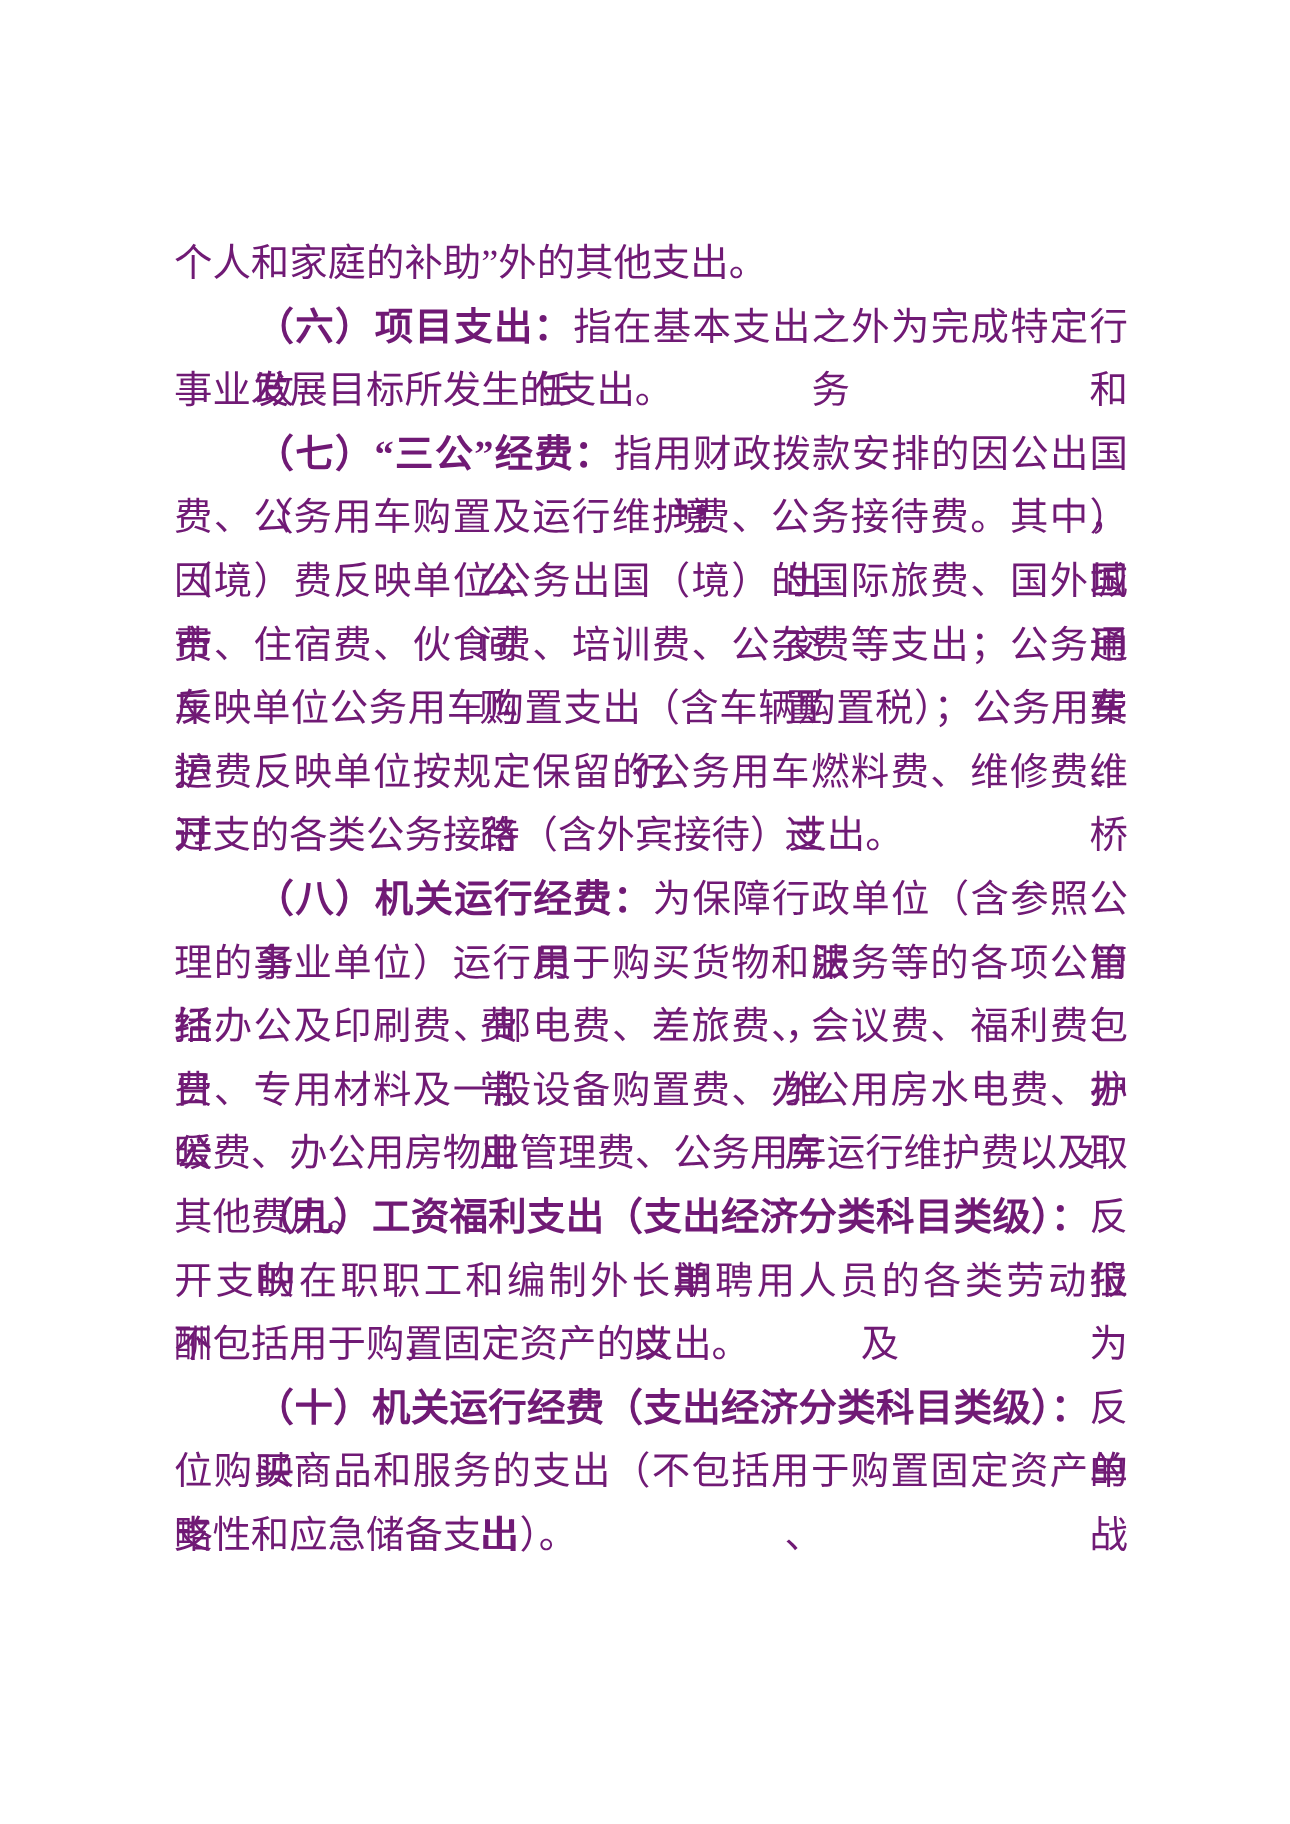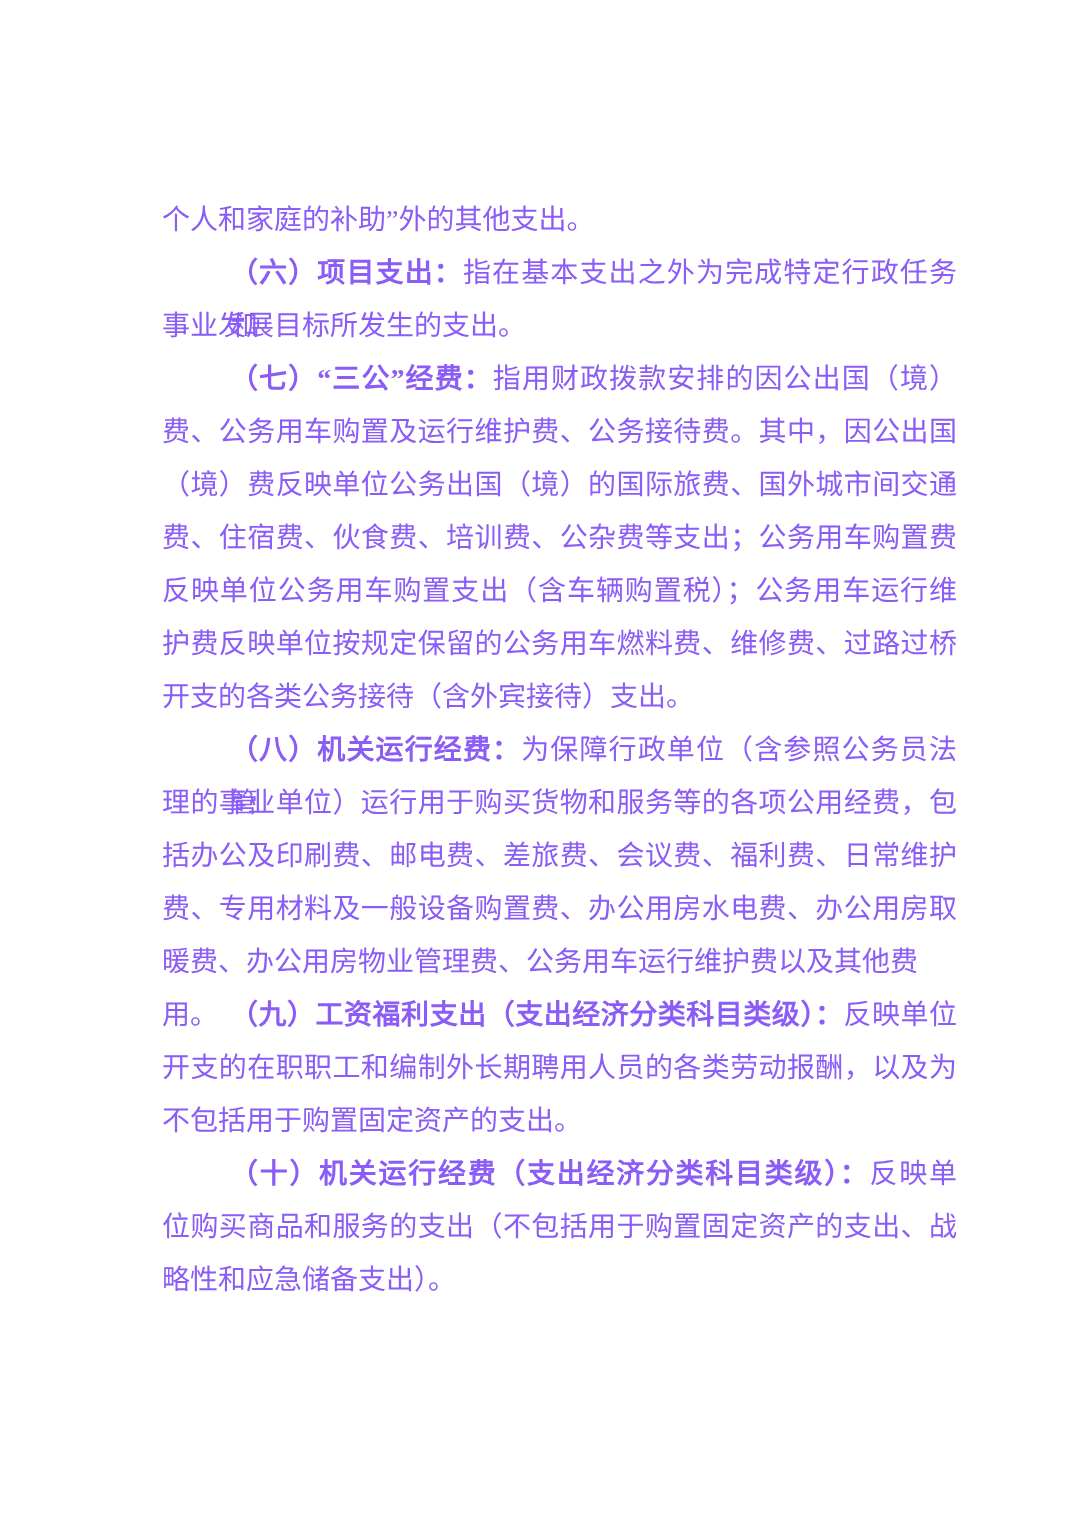--- a/index.html
+++ b/index.html
@@ -10,26 +10,26 @@
   .page {
     position: relative;
     width: 1075px;
     height: 1520px;
     background: #ffffff;
     overflow: hidden;
     font-family: "Liberation Serif", "DejaVu Serif", serif;
   }
   .content {
     position: absolute;
-    left: 162px;
+    left: 145px;
     top: 193px;
     width: 795px;
-    font-size: 28px;
+    font-size: 32px;
     line-height: 53px;
-    color: #8b5cf6;
+    color: #701a75;
     letter-spacing: 0;
   }
   .text-line {
     height: 53px;
     text-align: justify;
     text-align-last: justify;
     -moz-text-align-last: justify;
   }
   .text-line.last {
     text-align: left;

